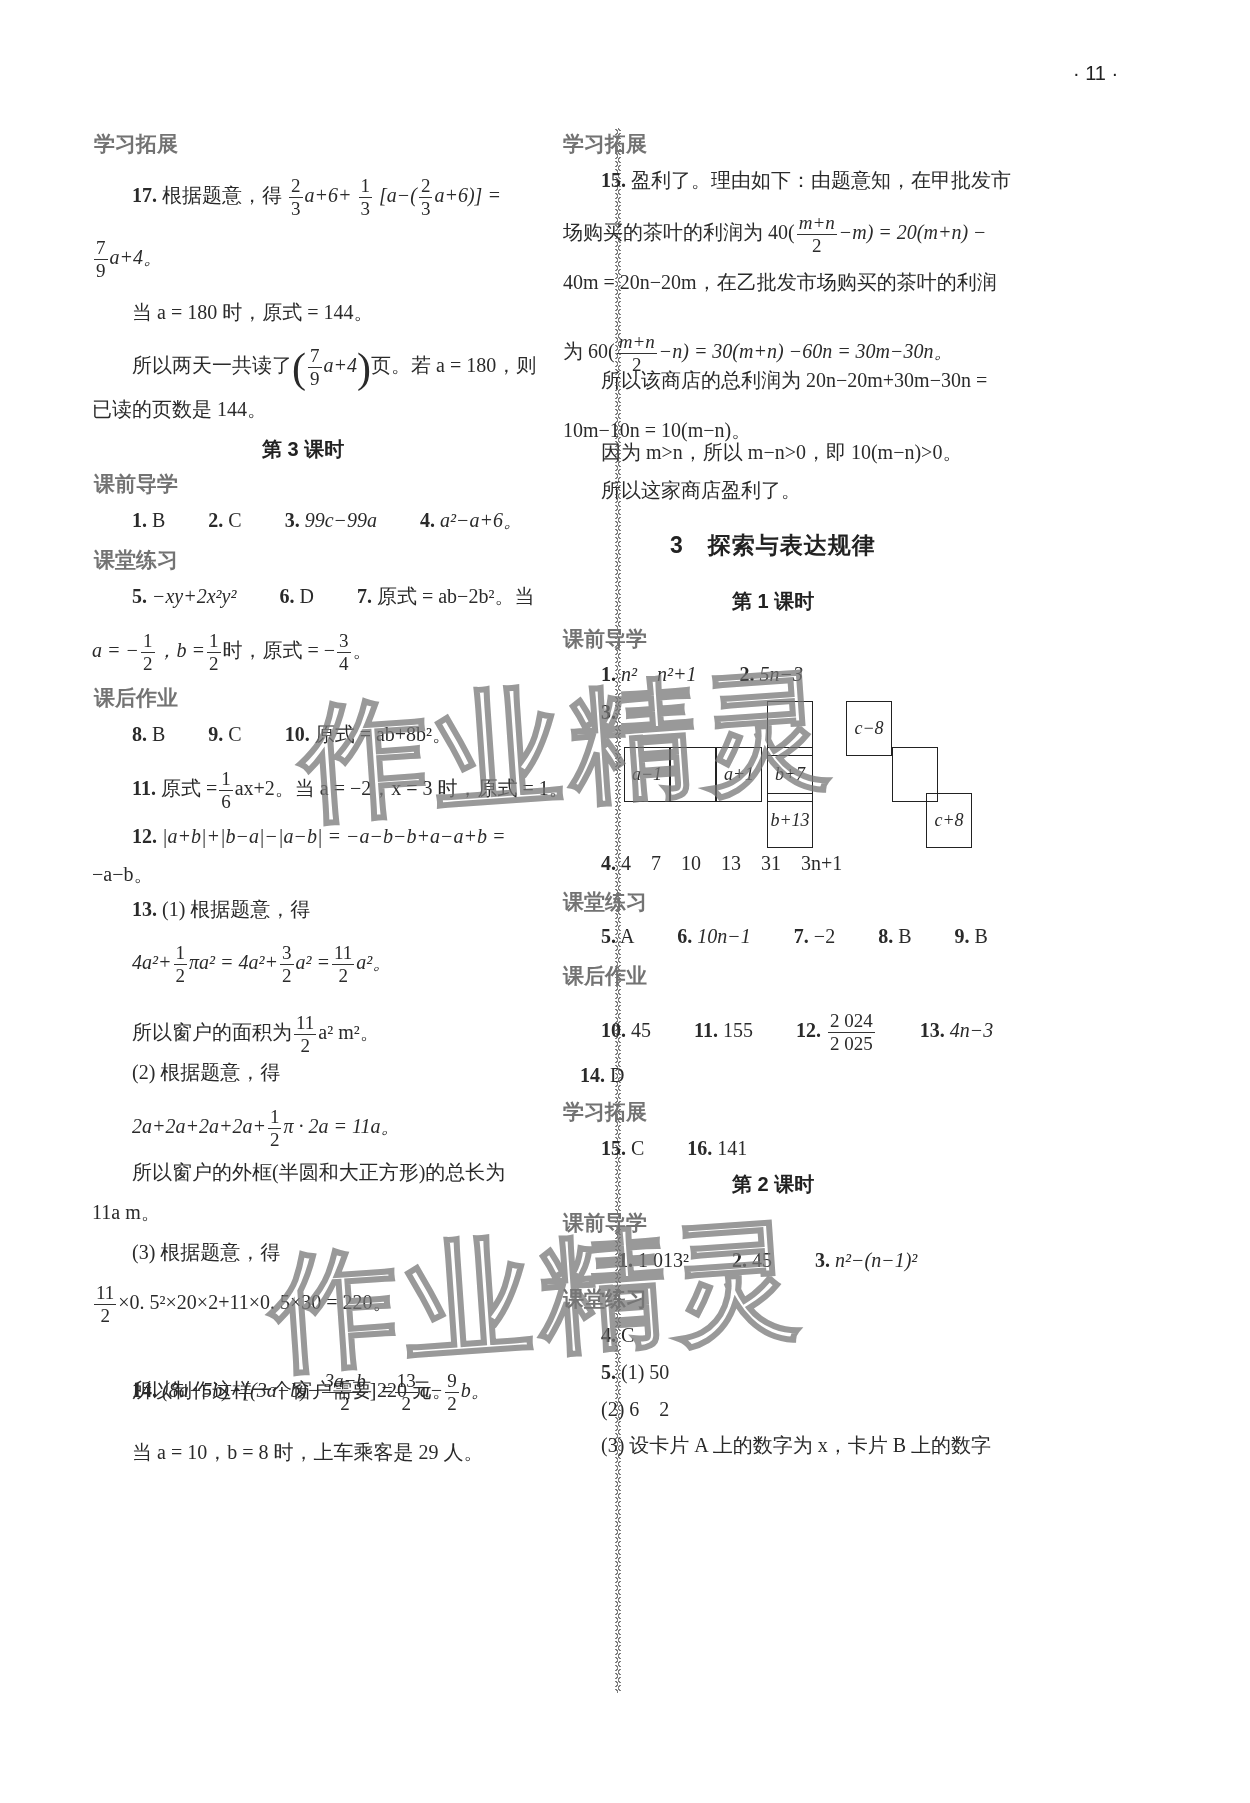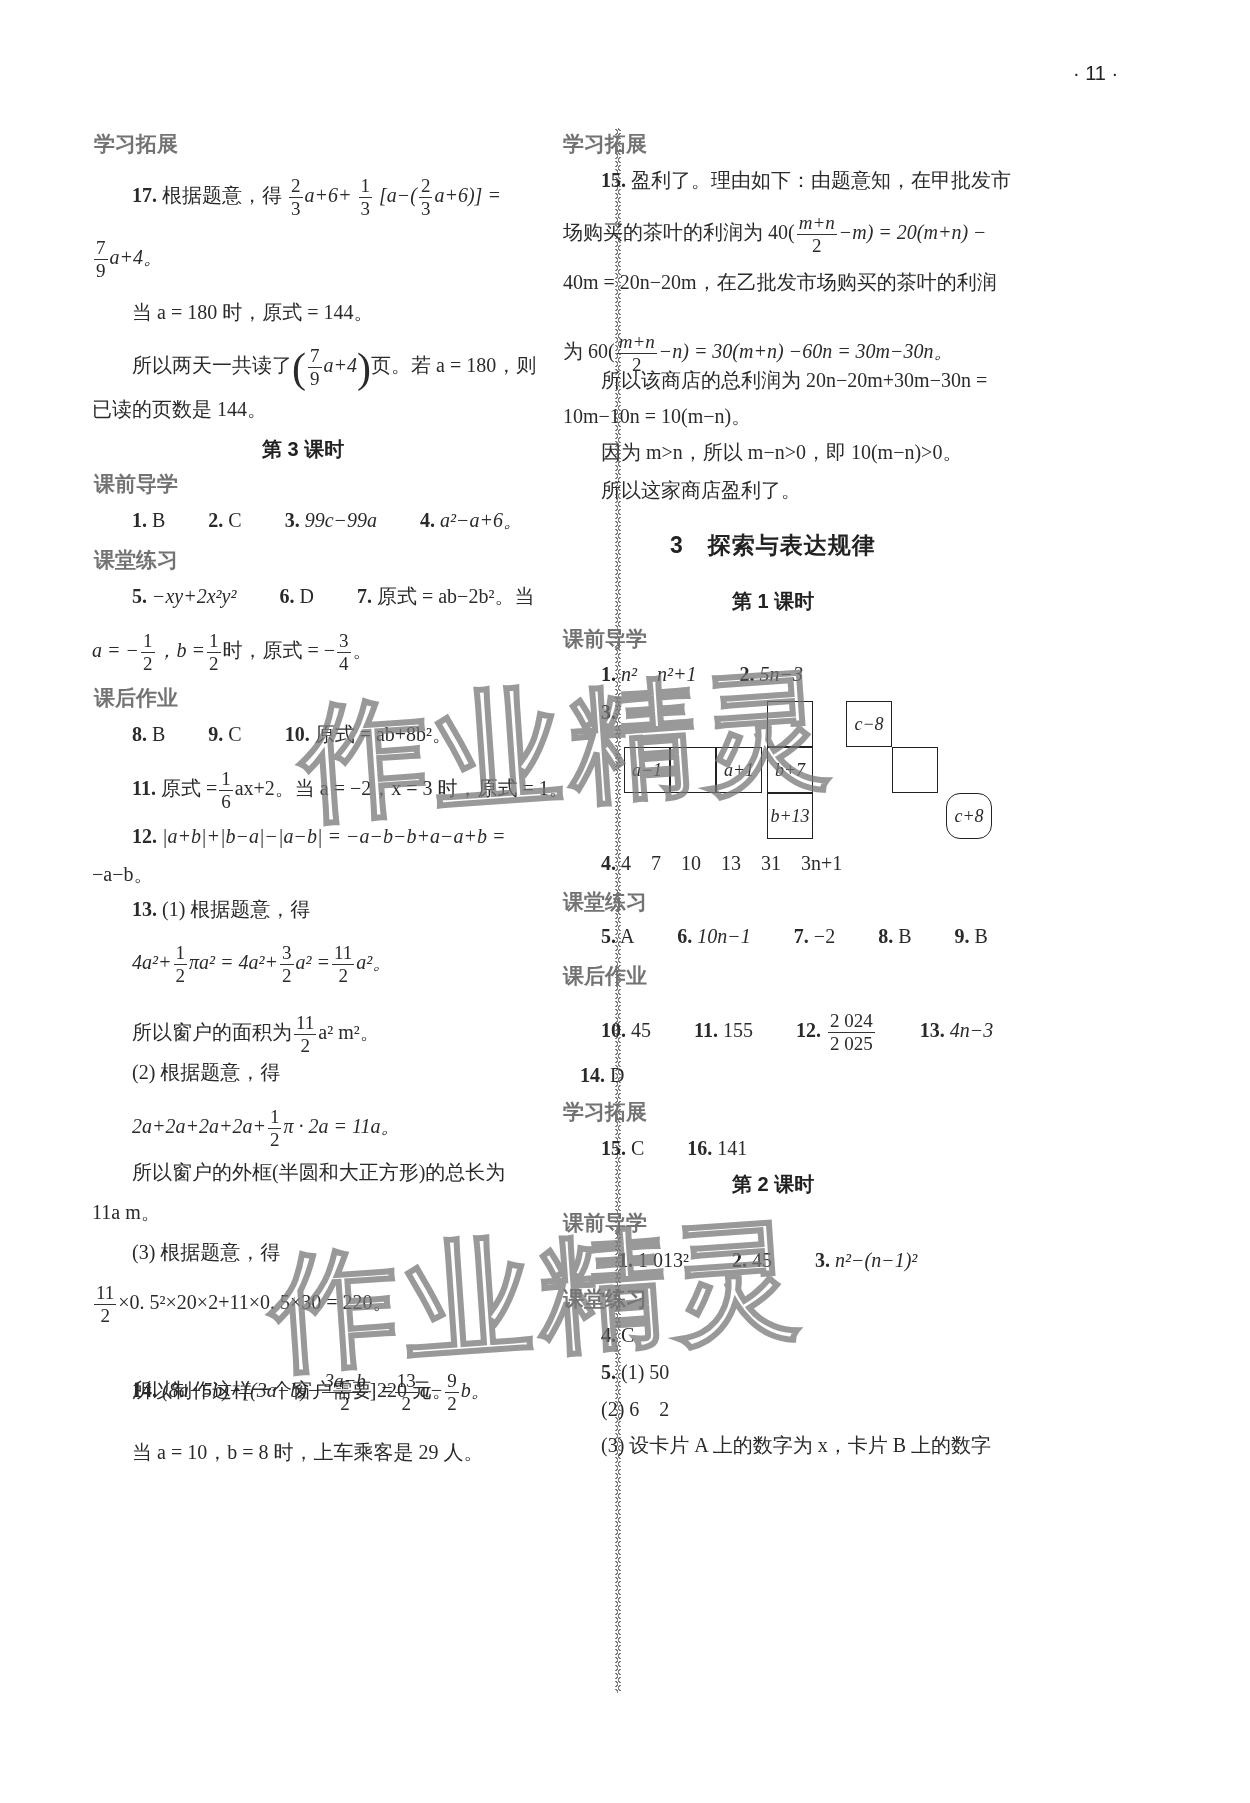--- a/index.html
+++ b/index.html
@@ -25,21 +25,21 @@
   .line { font-size: 20px; line-height: 24px; }
   .num { font-weight: bold; }
   i, .v { font-style: italic; }
   .frac { display: inline-block; vertical-align: middle; text-align: center; margin: 0 2px; font-size: 19px; line-height: 22px; }
   .frac > span { display: block; padding: 0 2px; }
   .frac > span.top { border-bottom: 1px solid #333; }
   .big-paren { font-size: 42px; vertical-align: middle; line-height: 30px; font-weight: 100; }
   .gap { display: inline-block; width: 38px; }
   
   .fig { position: absolute; }
-  .cell { position: absolute; width: 46px; height: 46px; border: 1.5px solid #222; box-sizing: border-box; font-size: 18px; display: flex; align-items: center; justify-content: center; font-style: italic; background: transparent; }
+  .cell { position: absolute; width: 46px; height: 55px; border: 1.5px solid #222; box-sizing: border-box; font-size: 18px; display: flex; align-items: center; justify-content: center; font-style: italic; background: transparent; }
   
   .wm { position: absolute; font-family: "DejaVu Sans", sans-serif; font-weight: bold; font-size: 128px; color: transparent; -webkit-text-stroke: 2px #777; opacity: 0.75; letter-spacing: 6px; transform: rotate(-4deg); pointer-events: none; }
 </style>
 </head>
 <body>
 
 <div class="page-num">· 11 ·</div>
 <div class="divider"></div>
 
 <div class="col col-left">
@@ -126,21 +126,21 @@
     <span class="num">15.</span><span> 盈利了。理由如下：由题意知，在甲批发市</span>
   </div>
   <div class="abs line" style="left:-57px;top:212px;">
     <span>场购买的茶叶的利润为 40(</span><span class="frac"><span class="top v">m+n</span><span>2</span></span><span class="v">−m) = 20(m+n) −</span>
   </div>
   <div class="abs line" style="left:-57px;top:270px;">40m = 20n−20m，在乙批发市场购买的茶叶的利润</div>
   <div class="abs line" style="left:-57px;top:331px;">
     <span>为 60(</span><span class="frac"><span class="top v">m+n</span><span>2</span></span><span class="v">−n) = 30(m+n) −60n = 30m−30n。</span>
   </div>
   <div class="abs line" style="left:-19px;top:368px;">所以该商店的总利润为 20n−20m+30m−30n =</div>
-  <div class="abs line" style="left:-57px;top:404px;font-family:Liberation Serif, serif;">10m−10n = 10(m−n)。</div>
+  <div class="abs line" style="left:-57px;top:418px;font-family:Liberation Serif, serif;">10m−10n = 10(m−n)。</div>
   <div class="abs line" style="left:-19px;top:440px;">因为 m&gt;n，所以 m−n&gt;0，即 10(m−n)&gt;0。</div>
   <div class="abs line" style="left:-19px;top:478px;">所以这家商店盈利了。</div>
 
   <div class="abs h-chapter" style="left:50px;top:530px;">3　探索与表达规律</div>
   <div class="abs h-lesson" style="left:112px;top:588px;">第 1 课时</div>
   <div class="abs h-sec" style="left:-57px;top:625px;">课前导学</div>
   <div class="abs line" style="left:-19px;top:662px;">
     <span class="num">1.</span> <span class="v">n²　n²+1</span><span class="gap"></span>
     <span class="num">2.</span> <span class="v">5n−3</span>
   </div>
@@ -150,21 +150,21 @@
     <div class="cell" style="left:4px;top:747px;">a−1</div>
     <div class="cell" style="left:50px;top:747px;"></div>
     <div class="cell" style="left:96px;top:747px;">a+1</div>
 
     <div class="cell" style="left:147px;top:701px;"></div>
     <div class="cell" style="left:147px;top:747px;">b+7</div>
     <div class="cell" style="left:147px;top:793px;">b+13</div>
 
     <div class="cell" style="left:226px;top:701px;">c−8</div>
     <div class="cell" style="left:272px;top:747px;"></div>
-    <div class="cell" style="left:326px;top:793px;border-radius:14px;">c+8</div>
+    <div class="cell" style="left:306px;top:793px;">c+8</div>
   </div>
 
   <div class="abs line" style="left:-19px;top:851px;">
     <span class="num">4.</span> <span>4　7　10　13　31　3n+1</span>
   </div>
 
   <div class="abs h-sec" style="left:-57px;top:888px;">课堂练习</div>
   <div class="abs line" style="left:-19px;top:924px;">
     <span class="num">5.</span> <span>A</span><span class="gap"></span>
     <span class="num">6.</span> <span class="v">10n−1</span><span class="gap"></span>

